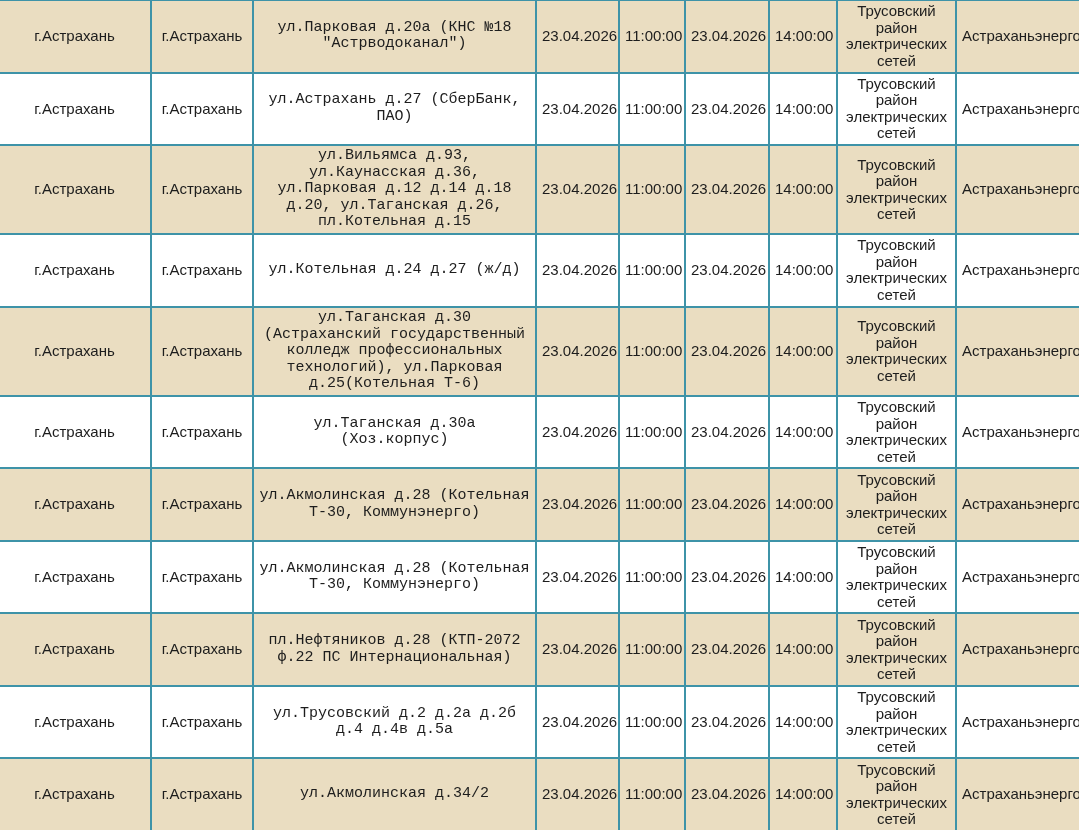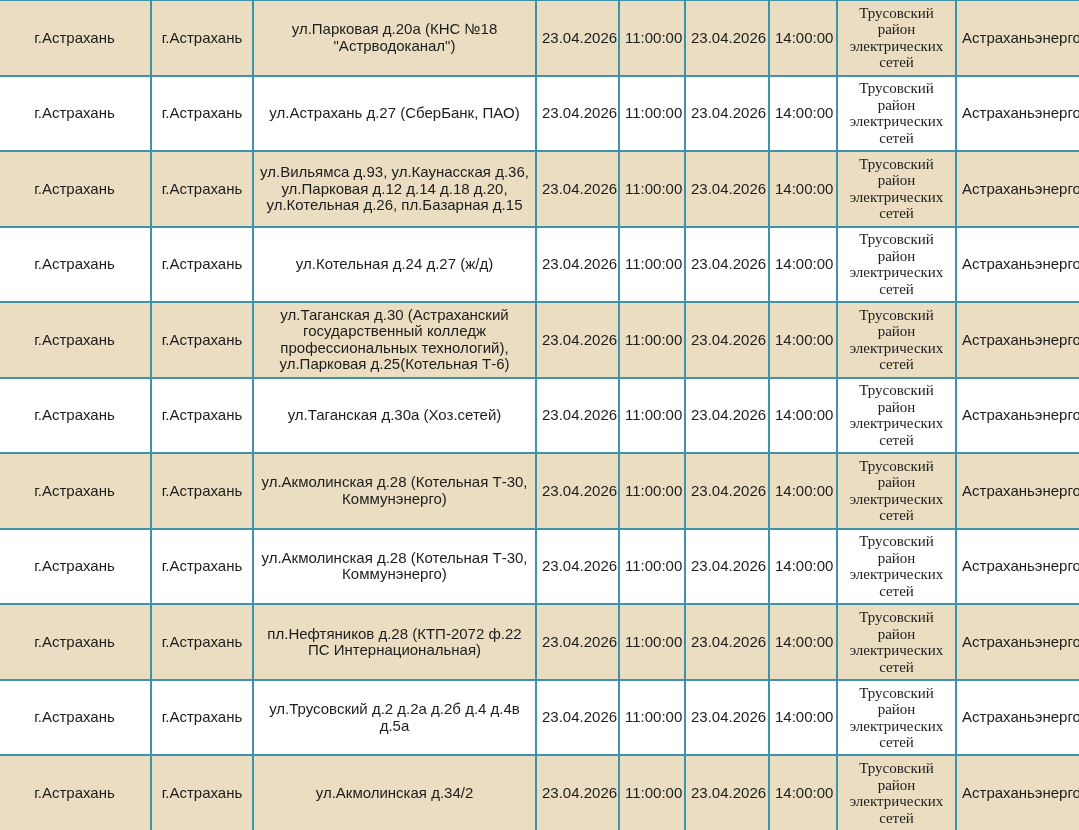--- a/index.html
+++ b/index.html
@@ -38,22 +38,22 @@
   table.outage-table tr:nth-child(odd){background:var(--stripe-color);}
   td.col-date_start, td.col-time_start,
   td.col-date_end, td.col-time_end{
     white-space:nowrap;
     padding:2px 3px;
   }
   td.col-power_company{
     white-space:nowrap;
     padding:2px 3px;
   }
-  td.col-address{padding:2px 6px;}
-  td.col-network_org{padding:2px 4px;font-family:Liberation Serif, serif;}
+  td.col-address{padding:2px 6px;font-family:Liberation Mono, monospace;}
+  td.col-network_org{padding:2px 4px;}
   col.c-city{width:153px;}
   col.c-settlement{width:102px;}
   col.c-address{width:283px;}
   col.c-date-start{width:83px;}
   col.c-time-start{width:66px;}
   col.c-date-end{width:84px;}
   col.c-time-end{width:68px;}
   col.c-network{width:119px;}
   col.c-company{width:126px;}
 </style>
@@ -92,21 +92,21 @@
           <td class="col-date_start">23.04.2026</td>
           <td class="col-time_start">11:00:00</td>
           <td class="col-date_end">23.04.2026</td>
           <td class="col-time_end">14:00:00</td>
           <td class="col-network_org">Трусовский район электрических сетей</td>
           <td class="col-power_company">Астраханьэнерго</td>
         </tr>
         <tr>
           <td class="col-city">г.Астрахань</td>
           <td class="col-settlement">г.Астрахань</td>
-          <td class="col-address">ул.Вильямса д.93, ул.Каунасская д.36, ул.Парковая д.12 д.14 д.18 д.20, ул.Котельная д.26, пл.Базарная д.15</td>
+          <td class="col-address">ул.Вильямса д.93, ул.Каунасская д.36, ул.Парковая д.12 д.14 д.18 д.20, ул.Таганская д.26, пл.Котельная д.15</td>
           <td class="col-date_start">23.04.2026</td>
           <td class="col-time_start">11:00:00</td>
           <td class="col-date_end">23.04.2026</td>
           <td class="col-time_end">14:00:00</td>
           <td class="col-network_org">Трусовский район электрических сетей</td>
           <td class="col-power_company">Астраханьэнерго</td>
         </tr>
         <tr>
           <td class="col-city">г.Астрахань</td>
           <td class="col-settlement">г.Астрахань</td>
@@ -125,21 +125,21 @@
           <td class="col-date_start">23.04.2026</td>
           <td class="col-time_start">11:00:00</td>
           <td class="col-date_end">23.04.2026</td>
           <td class="col-time_end">14:00:00</td>
           <td class="col-network_org">Трусовский район электрических сетей</td>
           <td class="col-power_company">Астраханьэнерго</td>
         </tr>
         <tr>
           <td class="col-city">г.Астрахань</td>
           <td class="col-settlement">г.Астрахань</td>
-          <td class="col-address">ул.Таганская д.30а (Хоз.сетей)</td>
+          <td class="col-address">ул.Таганская д.30а (Хоз.корпус)</td>
           <td class="col-date_start">23.04.2026</td>
           <td class="col-time_start">11:00:00</td>
           <td class="col-date_end">23.04.2026</td>
           <td class="col-time_end">14:00:00</td>
           <td class="col-network_org">Трусовский район электрических сетей</td>
           <td class="col-power_company">Астраханьэнерго</td>
         </tr>
         <tr>
           <td class="col-city">г.Астрахань</td>
           <td class="col-settlement">г.Астрахань</td>

